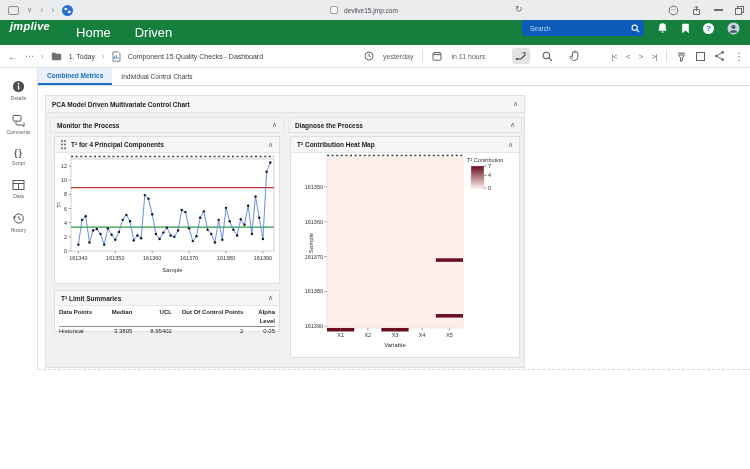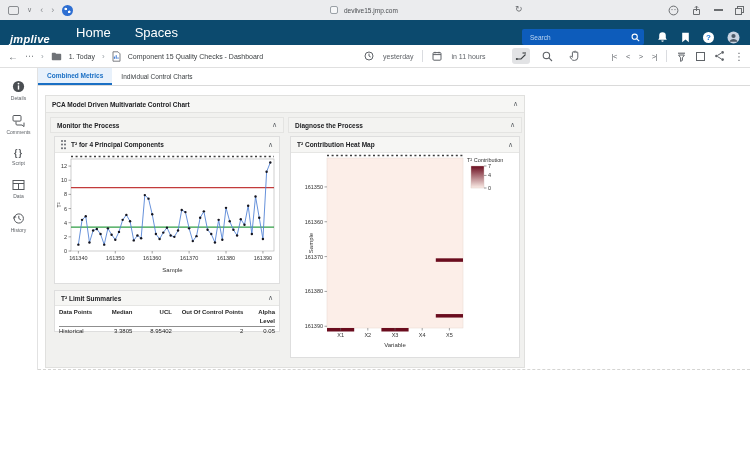--- a/index.html
+++ b/index.html
@@ -19,21 +19,21 @@
   .url{position:absolute;left:330px;top:0;height:20px;display:flex;align-items:center;gap:6px;font-size:6.5px;color:#4a4d51;}
   .reload{position:absolute;left:515px;top:4px;font-size:9px;color:#6a6d70;}
   .chrome-right{position:absolute;right:6px;top:0;height:20px;display:flex;align-items:center;gap:12px;color:#5f6368;}
   .min-ico{width:9px;height:1.4px;background:#6a6d70;}
   .restore-ico{position:relative;width:9px;height:9px;}
   .restore-ico i{position:absolute;border:1.2px solid #6a6d70;width:7px;height:7px;display:block;}
   .restore-ico i:first-child{right:0;top:0;}
   .restore-ico i:last-child{left:0;bottom:0;background:#ebecee;}
 
   
-  .appbar{position:absolute;left:0;top:20px;width:750px;height:25px;background:#0c4a6e;display:flex;align-items:flex-end;color:#fff;}
+  .appbar{position:absolute;left:0;top:20px;width:750px;height:25px;background:#15803d;display:flex;align-items:flex-start;color:#fff;}
   .logo{font-style:italic;font-weight:bold;font-size:11px;padding:0 14px 0 10px;letter-spacing:.3px;}
   .nav-item{font-size:13px;padding:0 12px;height:25px;display:flex;align-items:center;}
   .appbar-right{margin-left:auto;display:flex;align-items:center;gap:13px;padding-right:10px;}
   .searchbox{width:122px;height:16px;background:#0d5cbb;border-radius:2px;display:flex;align-items:center;padding:0 4px 0 6px;}
   .searchbox input{flex:1;min-width:0;background:transparent;border:none;outline:none;color:#fff;font-size:6.5px;}
   .searchbox input::placeholder{color:#bdd6f3;}
   .helpdot{width:11px;height:11px;border-radius:50%;background:#fff;color:#1170d4;font-size:8px;font-weight:bold;display:flex;align-items:center;justify-content:center;}
 
   
   .toolbar{position:absolute;left:0;top:45px;width:750px;height:23px;background:#fff;border-bottom:1px solid #e0e0e0;display:flex;align-items:center;font-size:7px;color:#3c4043;}
@@ -118,21 +118,21 @@
       <span class="restore-ico">
           <i></i>
           <i></i>
         </span>
     </div>
   </div>
 
   <div class="appbar">
     <span class="logo">jmplive</span>
     <span class="nav-item">Home</span>
-    <span class="nav-item">Spaces</span>
+    <span class="nav-item">Driven</span>
     <div class="appbar-right">
       <div class="searchbox">
         <input placeholder="Search" style="">
         <svg class="icn" width="9" height="9" viewBox="0 0 9 9">
             <circle cx="3.7" cy="3.7" r="2.6" fill="none" stroke="#fff" stroke-width="1.1"></circle>
             <path d="M5.8 5.8 L8.2 8.2" stroke="#fff" stroke-width="1.1"></path>
           </svg>
       </div>
       <svg class="icn" width="11" height="12" viewBox="0 0 11 12">
           <path d="M5.5 1.2 a3.3 3.3 0 0 1 3.3 3.3 v2.6 l1 1.6 H1.2 l1-1.6 V4.5 a3.3 3.3 0 0 1 3.3-3.3 Z" fill="#fff"></path>

